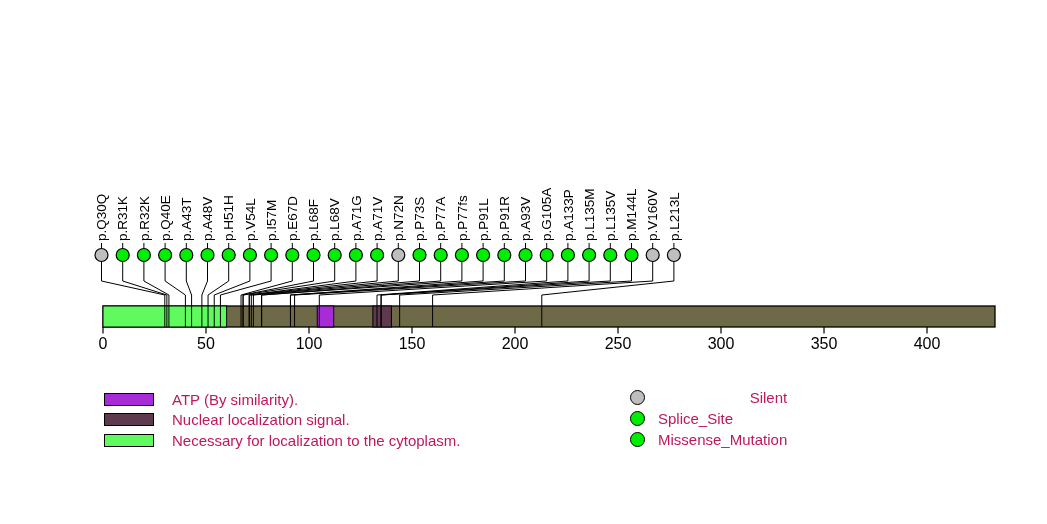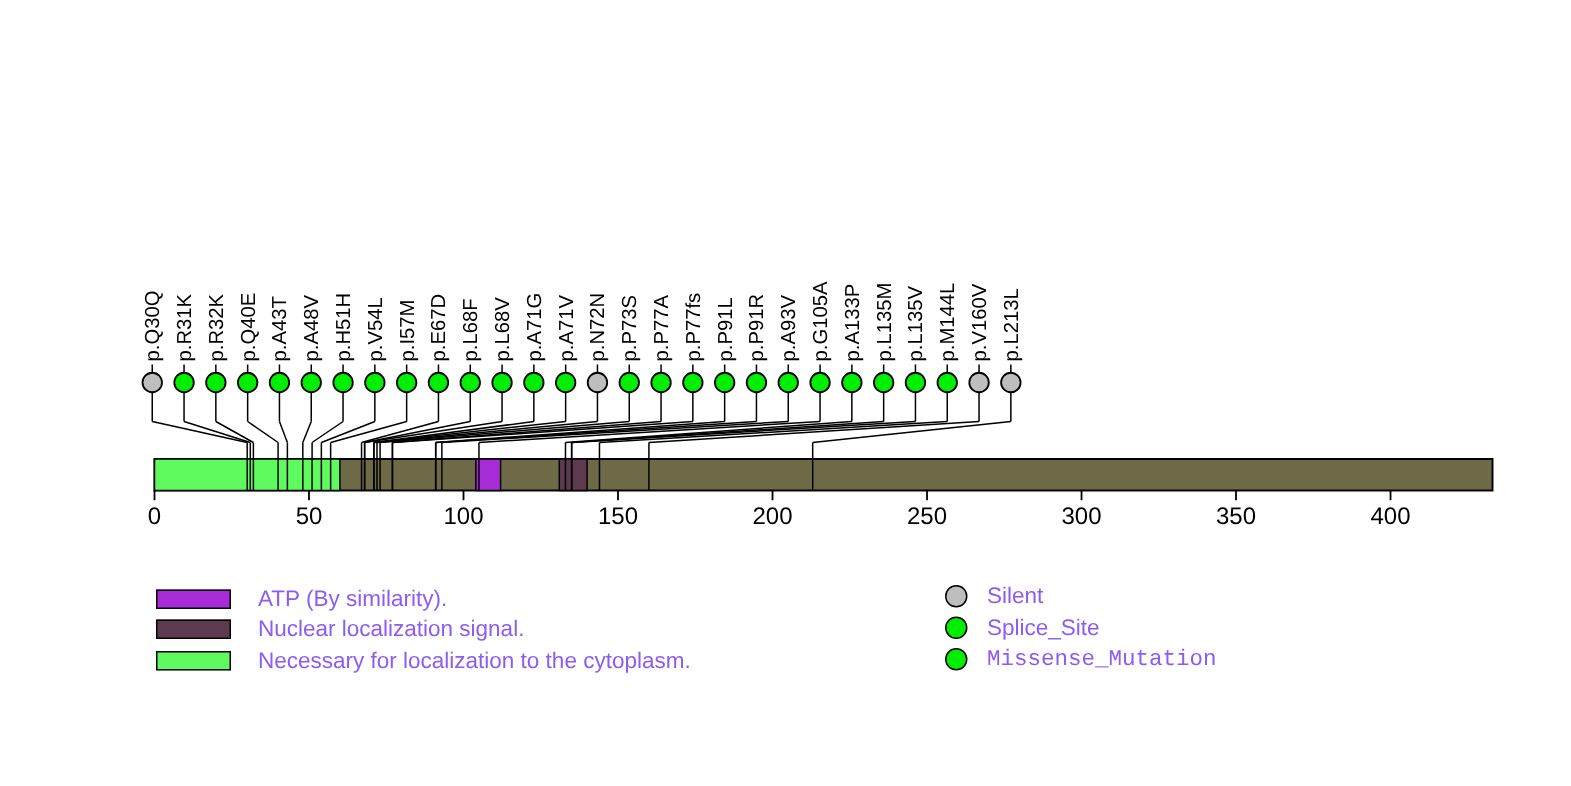--- a/index.html
+++ b/index.html
@@ -10,21 +10,21 @@
     font-family:"Liberation Sans", sans-serif;
     overflow:hidden;
   }
   #plot-svg{position:absolute;left:0;top:0;}
   .legend{position:absolute;}
   #legend-domains{left:104px;top:389px;}
   #legend-mutation-types{left:630px;top:387px;}
   .legend-row{display:flex;align-items:center;height:20.5px;}
   .swatch{width:48px;height:11px;border:1px solid #000;margin-right:18px;flex:0 0 auto;}
   .legend-circle{width:13px;height:13px;border-radius:50%;border:1px solid #000;margin-right:13px;flex:0 0 auto;}
-  .legend-label{font-size:15px;color:#8b5cf6;white-space:nowrap;line-height:1;}
+  .legend-label{font-size:15px;color:#be185d;white-space:nowrap;line-height:1;}
 </style>
 </head>
 <body>
 
 <div id="canvas">
   <svg id="plot-svg" width="1047" height="524">
       <rect x="103" y="306" width="891.9999999999999" height="21" fill="#6E6A47" stroke="#000" stroke-width="1.3"></rect>
       <rect x="317.2448036951501" y="306" width="16.480369515011546" height="21" fill="#A82BD8" stroke="#000" stroke-width="1"></rect>
       <rect x="103" y="306" width="123.6027713625866" height="21" fill="#5EFA5E" stroke="#000" stroke-width="1"></rect>
       <rect x="372.86605080831407" y="306" width="18.54041570438801" height="21" fill="#5E3A4E" stroke="#000" stroke-width="1"></rect>
@@ -195,26 +195,26 @@
       <div class="legend-row">
         <span class="swatch" style="background: rgb(94, 58, 78);"></span>
         <span class="legend-label">Nuclear localization signal.</span>
       </div>
       <div class="legend-row">
         <span class="swatch" style="background: rgb(94, 250, 94);"></span>
         <span class="legend-label">Necessary for localization to the cytoplasm.</span>
       </div>
     </div>
   <div id="legend-mutation-types" class="legend">
-      <div class="legend-row" style="height: 21.2px;">
+      <div class="legend-row" style="height: 21.2px; justify-content: space-between;">
         <span class="legend-circle" style="background: rgb(190, 190, 190);"></span>
         <span class="legend-label">Silent</span>
       </div>
       <div class="legend-row" style="height: 21.2px;">
         <span class="legend-circle" style="background: rgb(0, 238, 0);"></span>
         <span class="legend-label">Splice_Site</span>
       </div>
-      <div class="legend-row" style="height: 21.2px; font-family: Liberation Mono, monospace;">
+      <div class="legend-row" style="height: 21.2px;">
         <span class="legend-circle" style="background: rgb(0, 238, 0);"></span>
         <span class="legend-label">Missense_Mutation</span>
       </div>
     </div>
 </div>
 
 </body></html>

